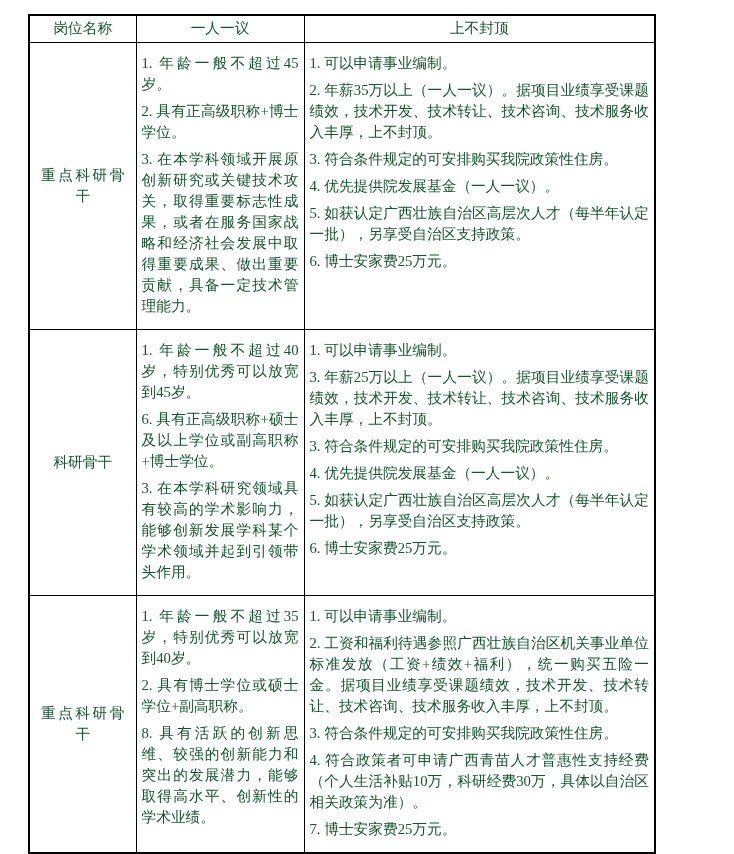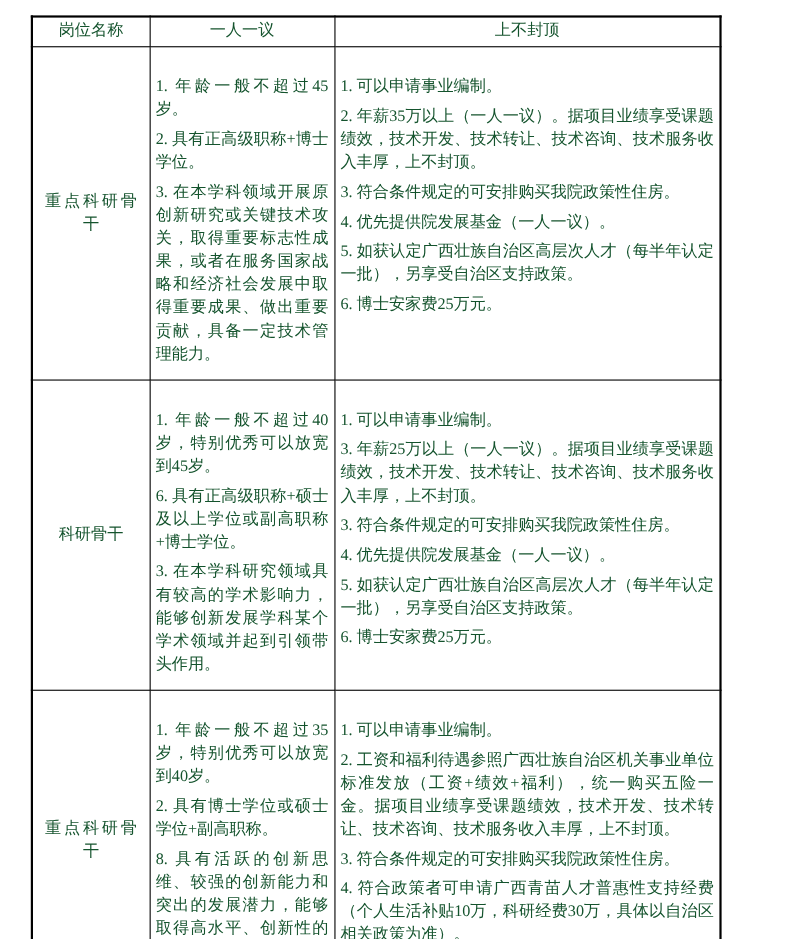--- a/index.html
+++ b/index.html
@@ -46,21 +46,21 @@
   tr.row-3 { height: 255px; }
   td.cell-position {
     vertical-align: middle;
     text-align: justify;
     text-align-last: center;
     padding: 2px 11px;
     line-height: 21px;
   }
   td.cell-list {
     vertical-align: top;
-    padding: 20px 5px 6px 5px;
+    padding: 4px 5px 6px 5px;
   }
   .para {
     margin: 6px 0;
     line-height: 21px;
     text-align: justify;
     text-align-last: left;
   }
 </style>
 </head>
 <body>

